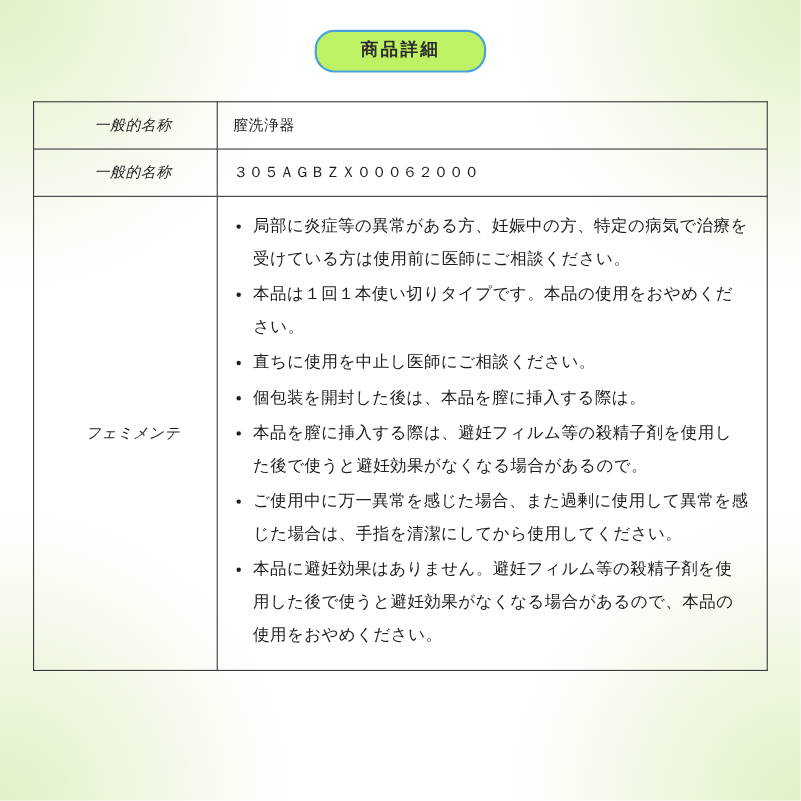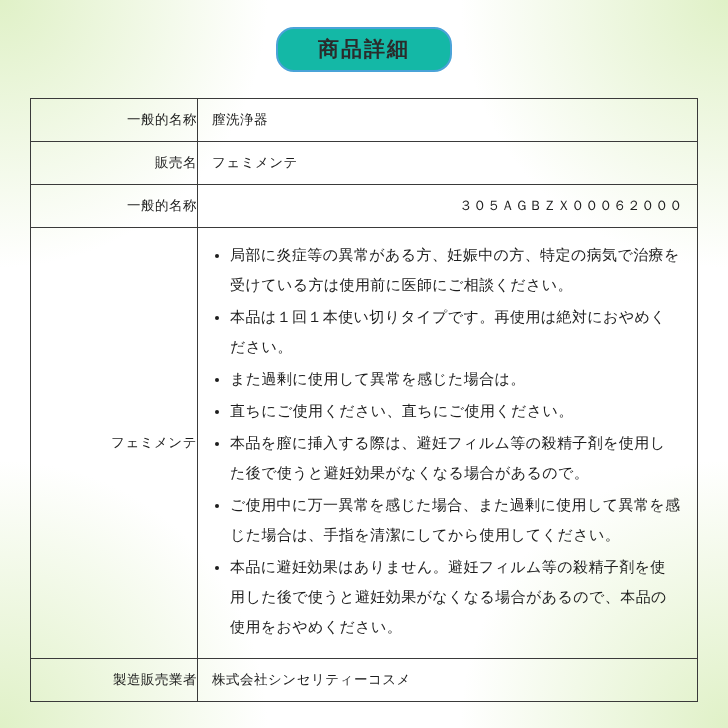--- a/index.html
+++ b/index.html
@@ -35,24 +35,24 @@
   }
 
   
   .title-wrap {
     display: flex;
     justify-content: center;
     padding-top: 27px;
   }
   .title-pill {
     border: 2px solid #4aa3d8;
-    background: #14b8a6;
+    background: #bef264;
     border-radius: 18px;
     padding: 7px 40px 9px;
-    font-size: 21px;
+    font-size: 16px;
     font-weight: bold;
     color: #2b2b2b;
     letter-spacing: 2px;
     line-height: 1.2;
   }
 
   
   .table-wrap {
     padding: 26px 30px 0 30px;
   }
@@ -63,35 +63,35 @@
     background: transparent;
   }
   table.spec th, table.spec td {
     border: 1px solid #3a3a3a;
     vertical-align: middle;
     font-weight: normal;
     color: #1d1d1d;
   }
   table.spec th.label {
     width: 152px;
-    text-align: right;
+    text-align: center;
     padding: 12px 0 12px 14px;
     font-size: 13.5px;
     letter-spacing: 0.5px;
+    font-style: italic;
   }
   table.spec td.value {
     padding: 12px 14px;
     font-size: 13.5px;
     letter-spacing: 0.5px;
     font-family: Liberation Serif, serif;
   }
   td.value.wide-space {
     letter-spacing: 3.2px;
     font-size: 13.5px;
-    text-align: right;
   }
   td.notes {
     padding: 12px 16px 14px 14px;
   }
   ul.note-list {
     margin: 0;
     padding: 0 0 0 18px;
     list-style: disc;
   }
   ul.note-list li {
@@ -121,42 +121,34 @@
   </div>
 
   <div class="table-wrap">
     <table class="spec">
       <tbody>
         <tr>
           <th class="label">一般的名称</th>
           <td class="value">膣洗浄器</td>
         </tr>
         <tr>
-          <th class="label">販売名</th>
-          <td class="value">フェミメンテ</td>
-        </tr>
-        <tr>
           <th class="label">一般的名称</th>
           <td class="value wide-space">３０５ＡＧＢＺＸ０００６２０００</td>
         </tr>
         <tr>
           <th class="label notes-label">フェミメンテ</th>
           <td class="notes">
             <ul class="note-list">
               <li>局部に炎症等の異常がある方、妊娠中の方、特定の病気で治療を受けている方は使用前に医師にご相談ください。</li>
-              <li>本品は１回１本使い切りタイプです。再使用は絶対におやめください。</li>
-              <li>また過剰に使用して異常を感じた場合は。</li>
-              <li>直ちにご使用ください、直ちにご使用ください。</li>
+              <li>本品は１回１本使い切りタイプです。本品の使用をおやめください。</li>
+              <li>直ちに使用を中止し医師にご相談ください。</li>
+              <li>個包装を開封した後は、本品を膣に挿入する際は。</li>
               <li>本品を膣に挿入する際は、避妊フィルム等の殺精子剤を使用した後で使うと避妊効果がなくなる場合があるので。</li>
               <li>ご使用中に万一異常を感じた場合、また過剰に使用して異常を感じた場合は、手指を清潔にしてから使用してください。</li>
               <li>本品に避妊効果はありません。避妊フィルム等の殺精子剤を使用した後で使うと避妊効果がなくなる場合があるので、本品の使用をおやめください。</li>
             </ul>
           </td>
-        </tr>
-        <tr>
-          <th class="label">製造販売業者</th>
-          <td class="value">株式会社シンセリティーコスメ</td>
         </tr>
       </tbody>
     </table>
   </div>
 
 </div>
 
 </body></html>

